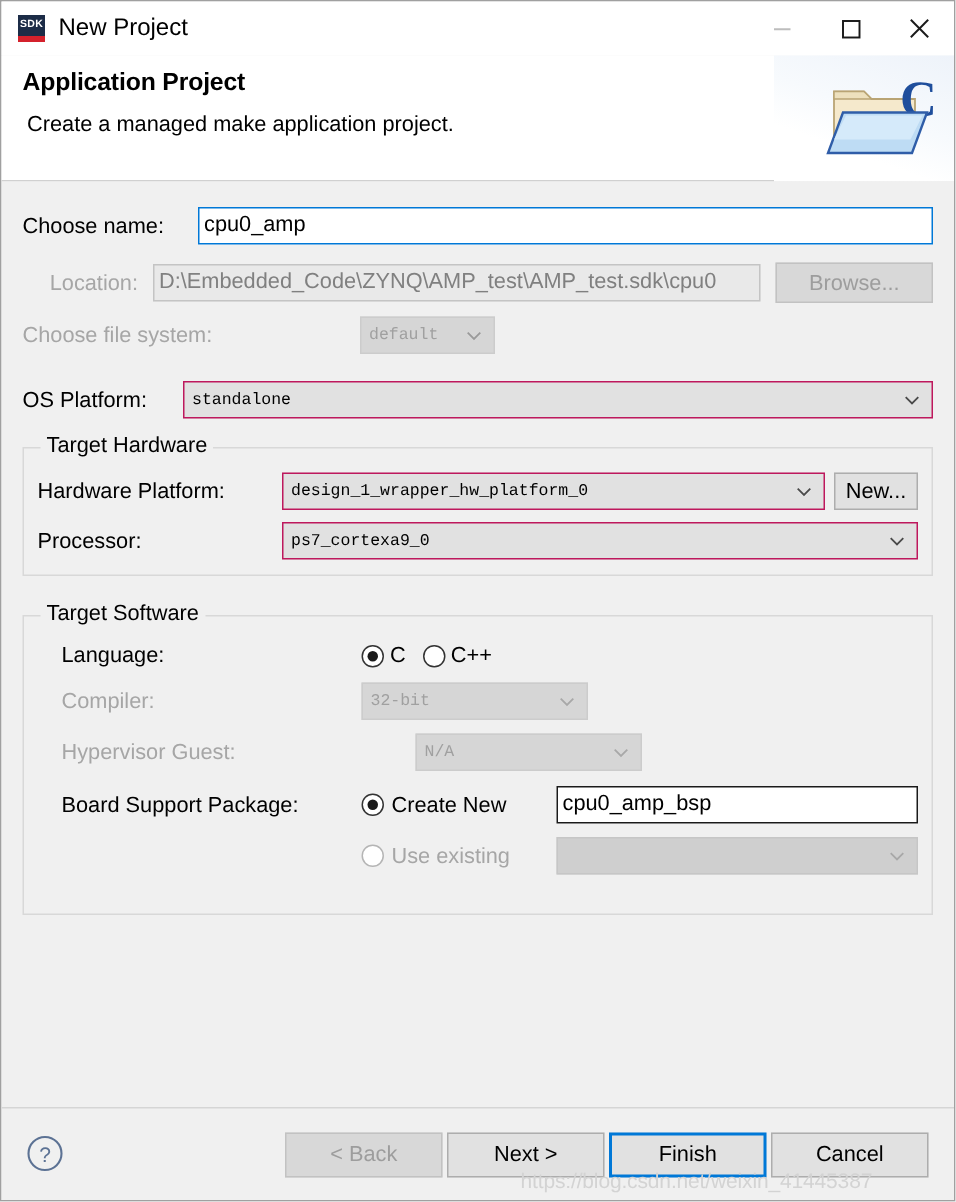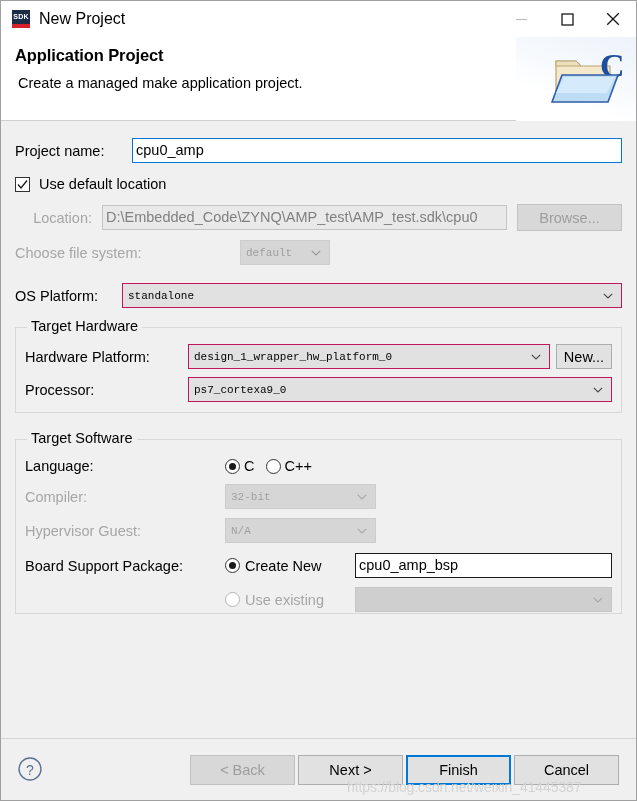--- a/index.html
+++ b/index.html
@@ -303,32 +303,24 @@
       <text x="52" y="32" font-family="'Liberation Serif', serif" font-size="34" font-weight="bold" fill="#1f4e9c">C</text>
 
       <path d="M14 30 L70 30 L60 57 L4 57 Z" fill="#bedcf4" stroke="#2f5da8" stroke-width="1.6"></path>
       <path d="M16 32 L67 32 L59 48 L8 48 Z" fill="#d9ecfa" opacity="0.85"></path>
     </svg>
   </div>
 
   <div class="content">
 
     <div class="row" style="margin-top:17px;">
-      <label class="lbl" style="width:105px;">Project name:</label>
+      <label class="lbl" style="width:105px;">Choose name:</label>
       <div class="textbox" style="flex:1 1 auto; margin-left:12px;" placeholder="">cpu0_amp</div>
     </div>
 
-    <div class="row" style="margin-top:13px;">
-      <span class="checkbox">
-        <svg width="11" height="11" viewBox="0 0 11 11">
-          <polyline points="1,5.5 4,9 10,1.5" fill="none" stroke="#1a1a1a" stroke-width="1.3"></polyline>
-        </svg>
-      </span>
-      <label class="lbl" style="margin-left:9px;">Use default location</label>
-    </div>
 
     <div class="row" style="margin-top:12px;justify-content:space-between;">
       <label class="lbl disabled" style="width:77px; text-align:right;">Location:</label>
       <div class="textbox disabled" style="flex:1 1 auto; margin-left:10px; max-width:426px;">D:\Embedded_Code\ZYNQ\AMP_test\AMP_test.sdk\cpu0</div>
       <div class="btn disabled" style="width:105px; margin-left:10px;">Browse...</div>
     </div>
 
     <div class="row" style="margin-top:9px;">
       <label class="lbl disabled" style="width:217px; text-align:left;">Choose file system:</label>
       <div class="combo disabled" style="width:90px; margin-left:8px;">
@@ -367,42 +359,42 @@
         <label class="lbl" style="width:163px;">Processor:</label>
         <div class="combo" style="flex:1 1 auto;">
           <span>ps7_cortexa9_0</span>
           <svg class="arrow" width="10" height="6" viewBox="0 0 10 6">
             <polyline points="0.8,0.8 5,5 9.2,0.8" fill="none" stroke="#4a4a4a" stroke-width="1.2"></polyline>
           </svg>
         </div>
       </div>
     </div>
 
-    <div class="group" style="margin-top:26px; height:175px; padding:18px 9px 0 9px;">
+    <div class="group" style="margin-top:26px; height:200px; padding:18px 9px 0 25px;">
       <div class="group-title">Target Software</div>
 
       <div class="row">
         <label class="lbl" style="width:200px;">Language:</label>
         <span class="radio checked"></span>
         <label class="lbl" style="margin-left:4px;">C</label>
         <span class="radio" style="margin-left:12px;"></span>
         <label class="lbl" style="margin-left:3px;">C++</label>
       </div>
 
       <div class="row" style="margin-top:10px;">
         <label class="lbl disabled" style="width:200px;">Compiler:</label>
         <div class="combo disabled" style="width:151px;">
           <span>32-bit</span>
           <svg class="arrow" width="10" height="6" viewBox="0 0 10 6">
             <polyline points="0.8,0.8 5,5 9.2,0.8" fill="none" stroke="#a8a8a8" stroke-width="1.2"></polyline>
           </svg>
         </div>
       </div>
 
-      <div class="row" style="margin-top:9px;">
+      <div class="row" style="margin-top:9px;gap:36px;">
         <label class="lbl disabled" style="width:200px;">Hypervisor Guest:</label>
         <div class="combo disabled" style="width:151px;">
           <span>N/A</span>
           <svg class="arrow" width="10" height="6" viewBox="0 0 10 6">
             <polyline points="0.8,0.8 5,5 9.2,0.8" fill="none" stroke="#a8a8a8" stroke-width="1.2"></polyline>
           </svg>
         </div>
       </div>
 
       <div class="row" style="margin-top:10px;">

